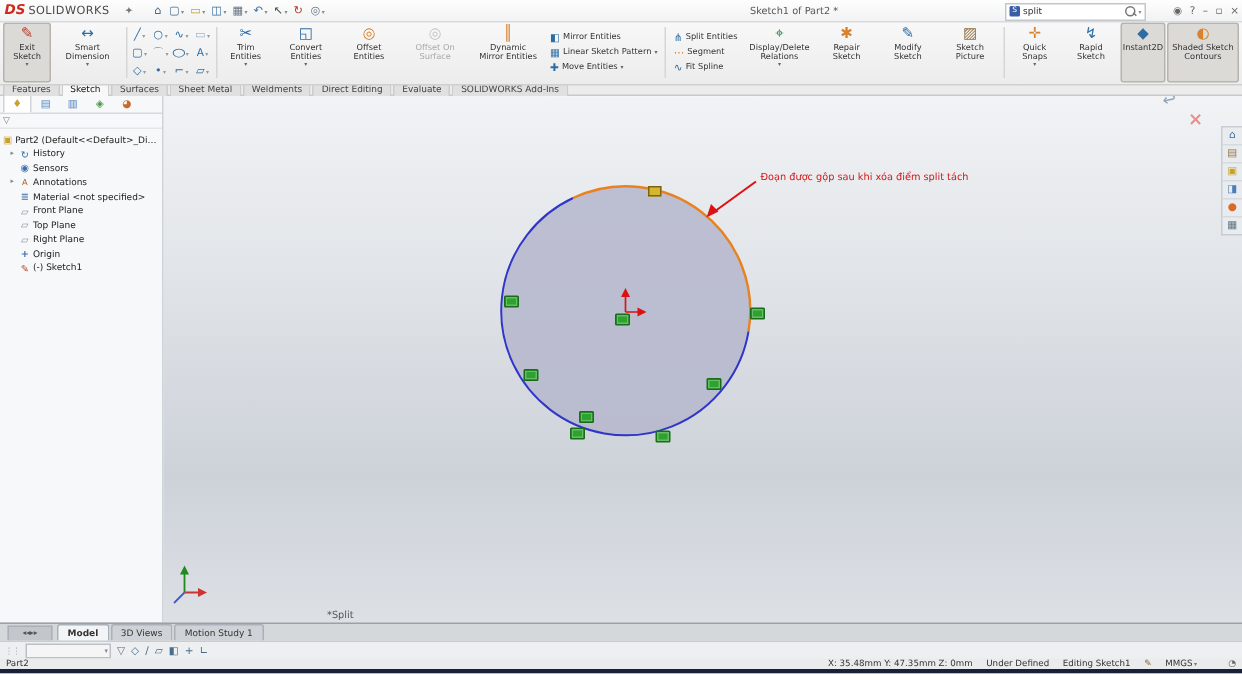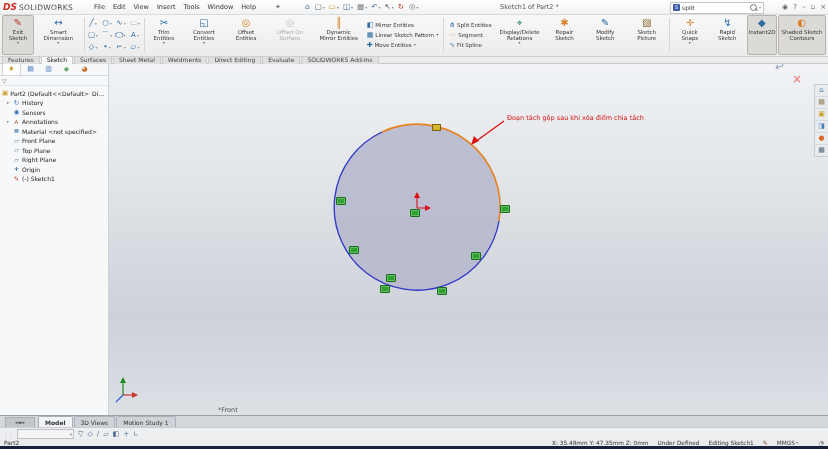--- a/index.html
+++ b/index.html
@@ -4,21 +4,21 @@
 <style>
   html,body{margin:0;padding:0;}
   body{width:828px;height:449px;position:relative;overflow:hidden;
        font-family:"DejaVu Sans","Liberation Sans",sans-serif;background:#eef0f2;
        -webkit-font-smoothing:antialiased;}
   #app{position:absolute;inset:0;}
 
   
   .titlebar{position:absolute;left:0;top:0;right:0;height:14px;z-index:40;
     background:linear-gradient(#fefefe,#f1f2f3);border-bottom:1px solid #d9dadc;
-    display:flex;align-items:center;font-size:6.5px;color:#333;padding:0 3px;gap:12px;}
+    display:flex;align-items:center;font-size:6.5px;color:#333;padding:0 3px;gap:2px;}
   .logo{display:flex;align-items:baseline;gap:2px;margin-right:5px;}
   .logo-mark{color:#d02a1e;font-weight:bold;font-size:9px;font-style:italic;line-height:10px;}
   .logo-name{font-weight:normal;font-size:7.5px;color:#4a4a4a;letter-spacing:.3px;}
   .menus{display:flex;}
   .menu-item{padding:1px 4px;cursor:default;}
   .pin{color:#777;font-size:7px;margin:0 3px;}
   .qat{display:flex;gap:2px;margin-left:8px;align-items:center;}
   .qat-btn{display:flex;align-items:center;padding:0 1px;}
   .qat-glyph{font-size:7.5px;line-height:10px;}
   .qat-dd{font-size:4px;color:#888;margin-left:1px;}
@@ -130,30 +130,20 @@
 </head>
 <body>
 
 <div id="app">
 
   <div class="titlebar">
     <div class="logo">
       <span class="logo-mark">DS</span>
       <span class="logo-name">SOLIDWORKS</span>
     </div>
-    <div class="menus">
-
-    <span class="menu-item">File</span>
-        <span class="menu-item">Edit</span>
-        <span class="menu-item">View</span>
-        <span class="menu-item">Insert</span>
-        <span class="menu-item">Tools</span>
-        <span class="menu-item">Window</span>
-        <span class="menu-item">Help</span>
-      </div>
     <span class="pin">✦</span>
     <div class="qat">
 
     <span class="qat-btn">
           <span class="qat-glyph" style="color:#4a6d8c">⌂</span>
           <span class="qat-dd"></span>
         </span>
         <span class="qat-btn">
           <span class="qat-glyph" style="color:#4a6d8c">▢</span>
           <span class="qat-dd">▾</span>
@@ -417,22 +407,22 @@
     <div class="relation-marker" style="left:336px;top:197px"></div>
         <div class="relation-marker" style="left:500px;top:205px"></div>
         <div class="relation-marker" style="left:349px;top:246px"></div>
         <div class="relation-marker" style="left:386px;top:274px"></div>
         <div class="relation-marker" style="left:380px;top:285px"></div>
         <div class="relation-marker" style="left:437px;top:287px"></div>
         <div class="relation-marker" style="left:471px;top:252px"></div>
         <div class="relation-marker" style="left:410px;top:209px"></div>
       </div>
     <div class="tangent-marker"></div>
-    <div class="annotation-text">Đoạn tách gộp sau khi xóa điểm chia tách</div>
-    <div class="view-label">*Front</div>
+    <div class="annotation-text">Đoạn được gộp sau khi xóa điểm split tách</div>
+    <div class="view-label">*Split</div>
   </div>
 
   <div class="left-panel">
     <div class="fm-tabs">
 
     <span class="fm-tab active" style="color:#caa12c">♦</span>
         <span class="fm-tab" style="color:#4a7dbb">▤</span>
         <span class="fm-tab" style="color:#4a7dbb">▥</span>
         <span class="fm-tab" style="color:#4a9a4a">◈</span>
         <span class="fm-tab" style="color:#c56c2c">◕</span>

